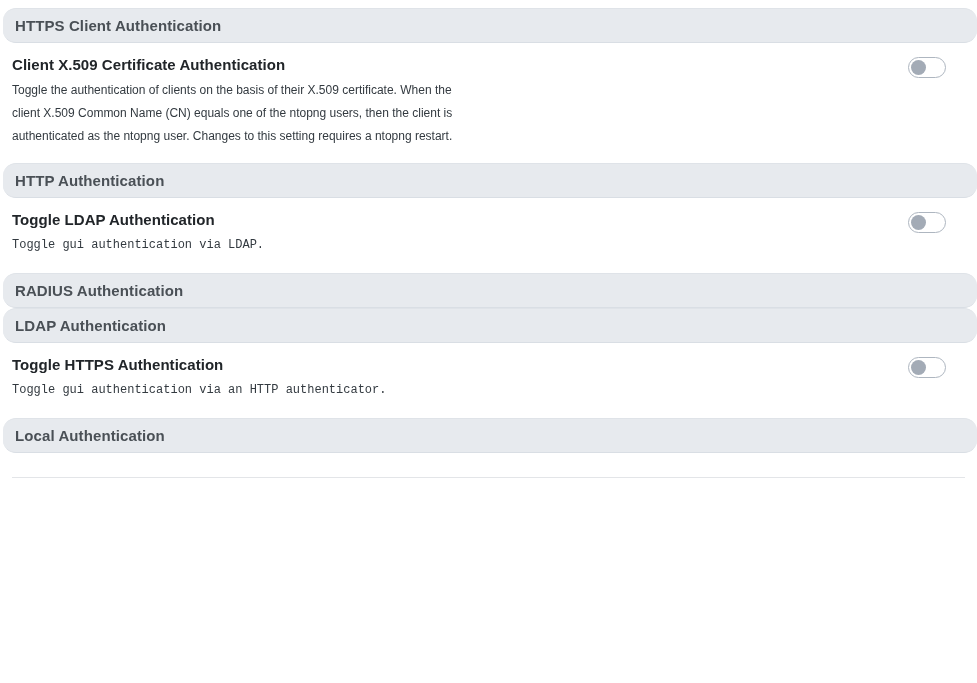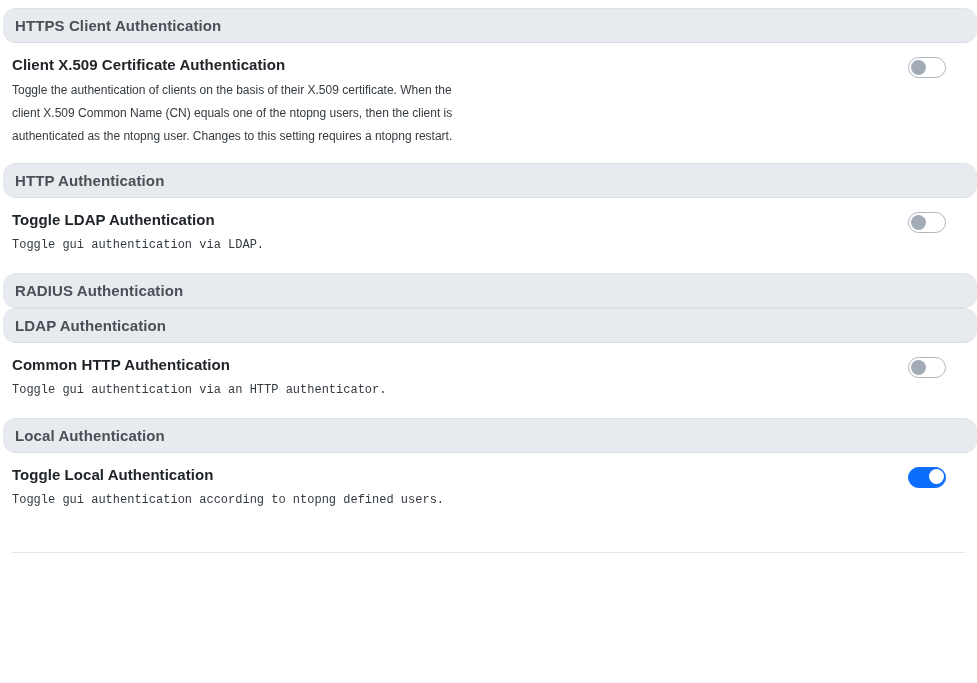--- a/index.html
+++ b/index.html
@@ -183,46 +183,33 @@
     </div>
   </div>
 
   <div class="section">
     <div class="section-header">
       <span class="section-header-title">LDAP Authentication</span>
     </div>
     <div class="section-body">
       <div class="setting-row">
         <div class="setting-text">
-          <div class="setting-title">Common HTTP Authentication</div>
+          <div class="setting-title">Toggle HTTPS Authentication</div>
           <p class="setting-desc one-line">Toggle gui authentication via an HTTP authenticator.</p>
         </div>
         <div class="setting-control">
           <span class="toggle off">
             <span class="knob"></span>
           </span>
         </div>
       </div>
     </div>
   </div>
 
   <div class="section">
     <div class="section-header">
       <span class="section-header-title">Local Authentication</span>
     </div>
-    <div class="section-body">
-      <div class="setting-row">
-        <div class="setting-text">
-          <div class="setting-title">Toggle Local Authentication</div>
-          <p class="setting-desc one-line">Toggle gui authentication according to ntopng defined users.</p>
-        </div>
-        <div class="setting-control">
-          <span class="toggle on">
-            <span class="knob"></span>
-          </span>
-        </div>
-      </div>
-    </div>
   </div>
 
   <hr class="bottom-divider">
 
 </div>
 
 </body></html>

